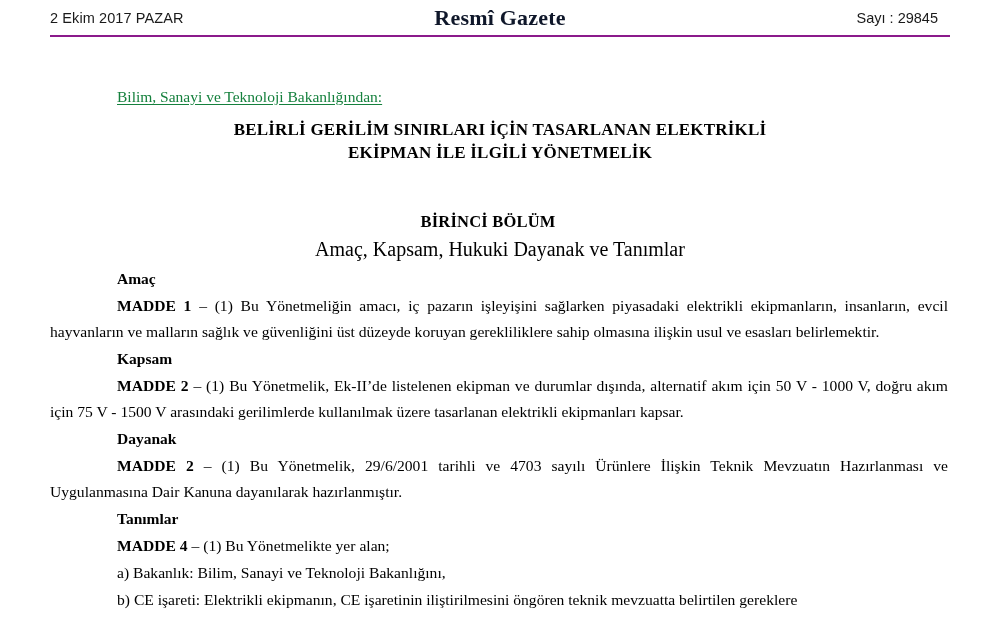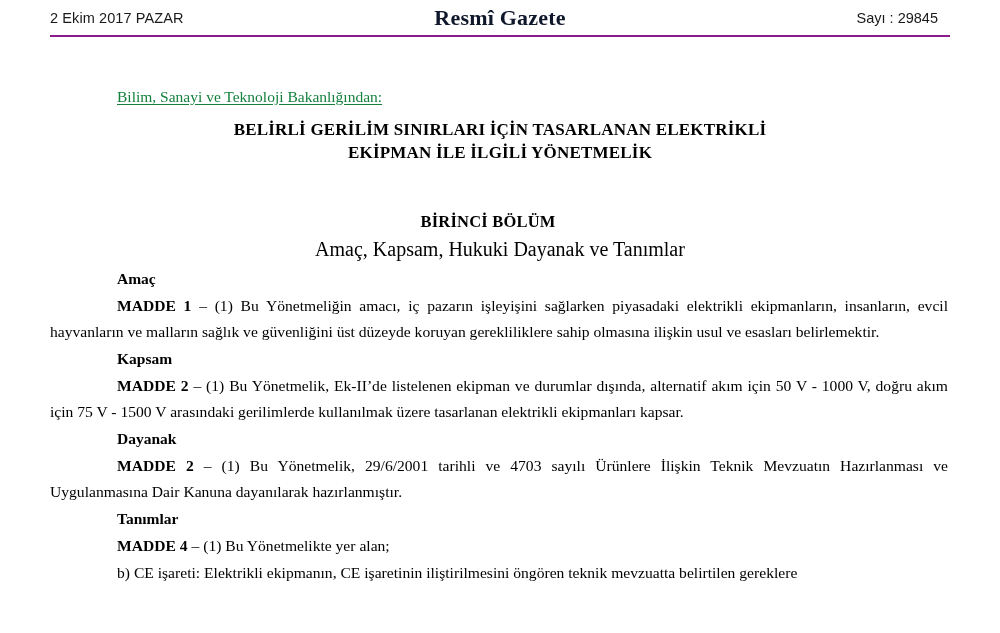--- a/index.html
+++ b/index.html
@@ -210,17 +210,18 @@
     <p class="para"><span class="strong">MADDE 1</span><span> – (1) Bu Yönetmeliğin amacı, iç pazarın işleyişini sağlarken piyasadaki elektrikli ekipmanların, insanların, evcil hayvanların ve malların sağlık ve güvenliğini üst düzeyde koruyan gerekliliklere sahip olmasına ilişkin usul ve esasları belirlemektir.</span></p>
 
     <div class="subhead">Kapsam</div>
     <p class="para"><span class="strong">MADDE 2</span><span> – (1) Bu Yönetmelik, Ek-II’de listelenen ekipman ve durumlar dışında, alternatif akım için 50 V - 1000 V, doğru akım için 75 V - 1500 V arasındaki gerilimlerde kullanılmak üzere tasarlanan elektrikli ekipmanları kapsar.</span></p>
 
     <div class="subhead">Dayanak</div>
     <p class="para"><span class="strong">MADDE 2</span><span> – (1) Bu Yönetmelik, 29/6/2001 tarihli ve 4703 sayılı Ürünlere İlişkin Teknik Mevzuatın Hazırlanması ve Uygulanmasına Dair Kanuna dayanılarak hazırlanmıştır.</span></p>
 
     <div class="subhead">Tanımlar</div>
     <p class="para listitem"><span class="strong">MADDE 4</span><span> – (1) Bu Yönetmelikte yer alan;</span></p>
+    <p class="para listitem">a) Bakanlık: Bilim, Sanayi ve Teknoloji Bakanlığını,</p>
     <p class="para listitem">b) CE işareti: Elektrikli ekipmanın, CE işaretinin iliştirilmesini öngören teknik mevzuatta belirtilen gereklere</p>
 
   </div>
 
 </div>
 
 </body></html>

